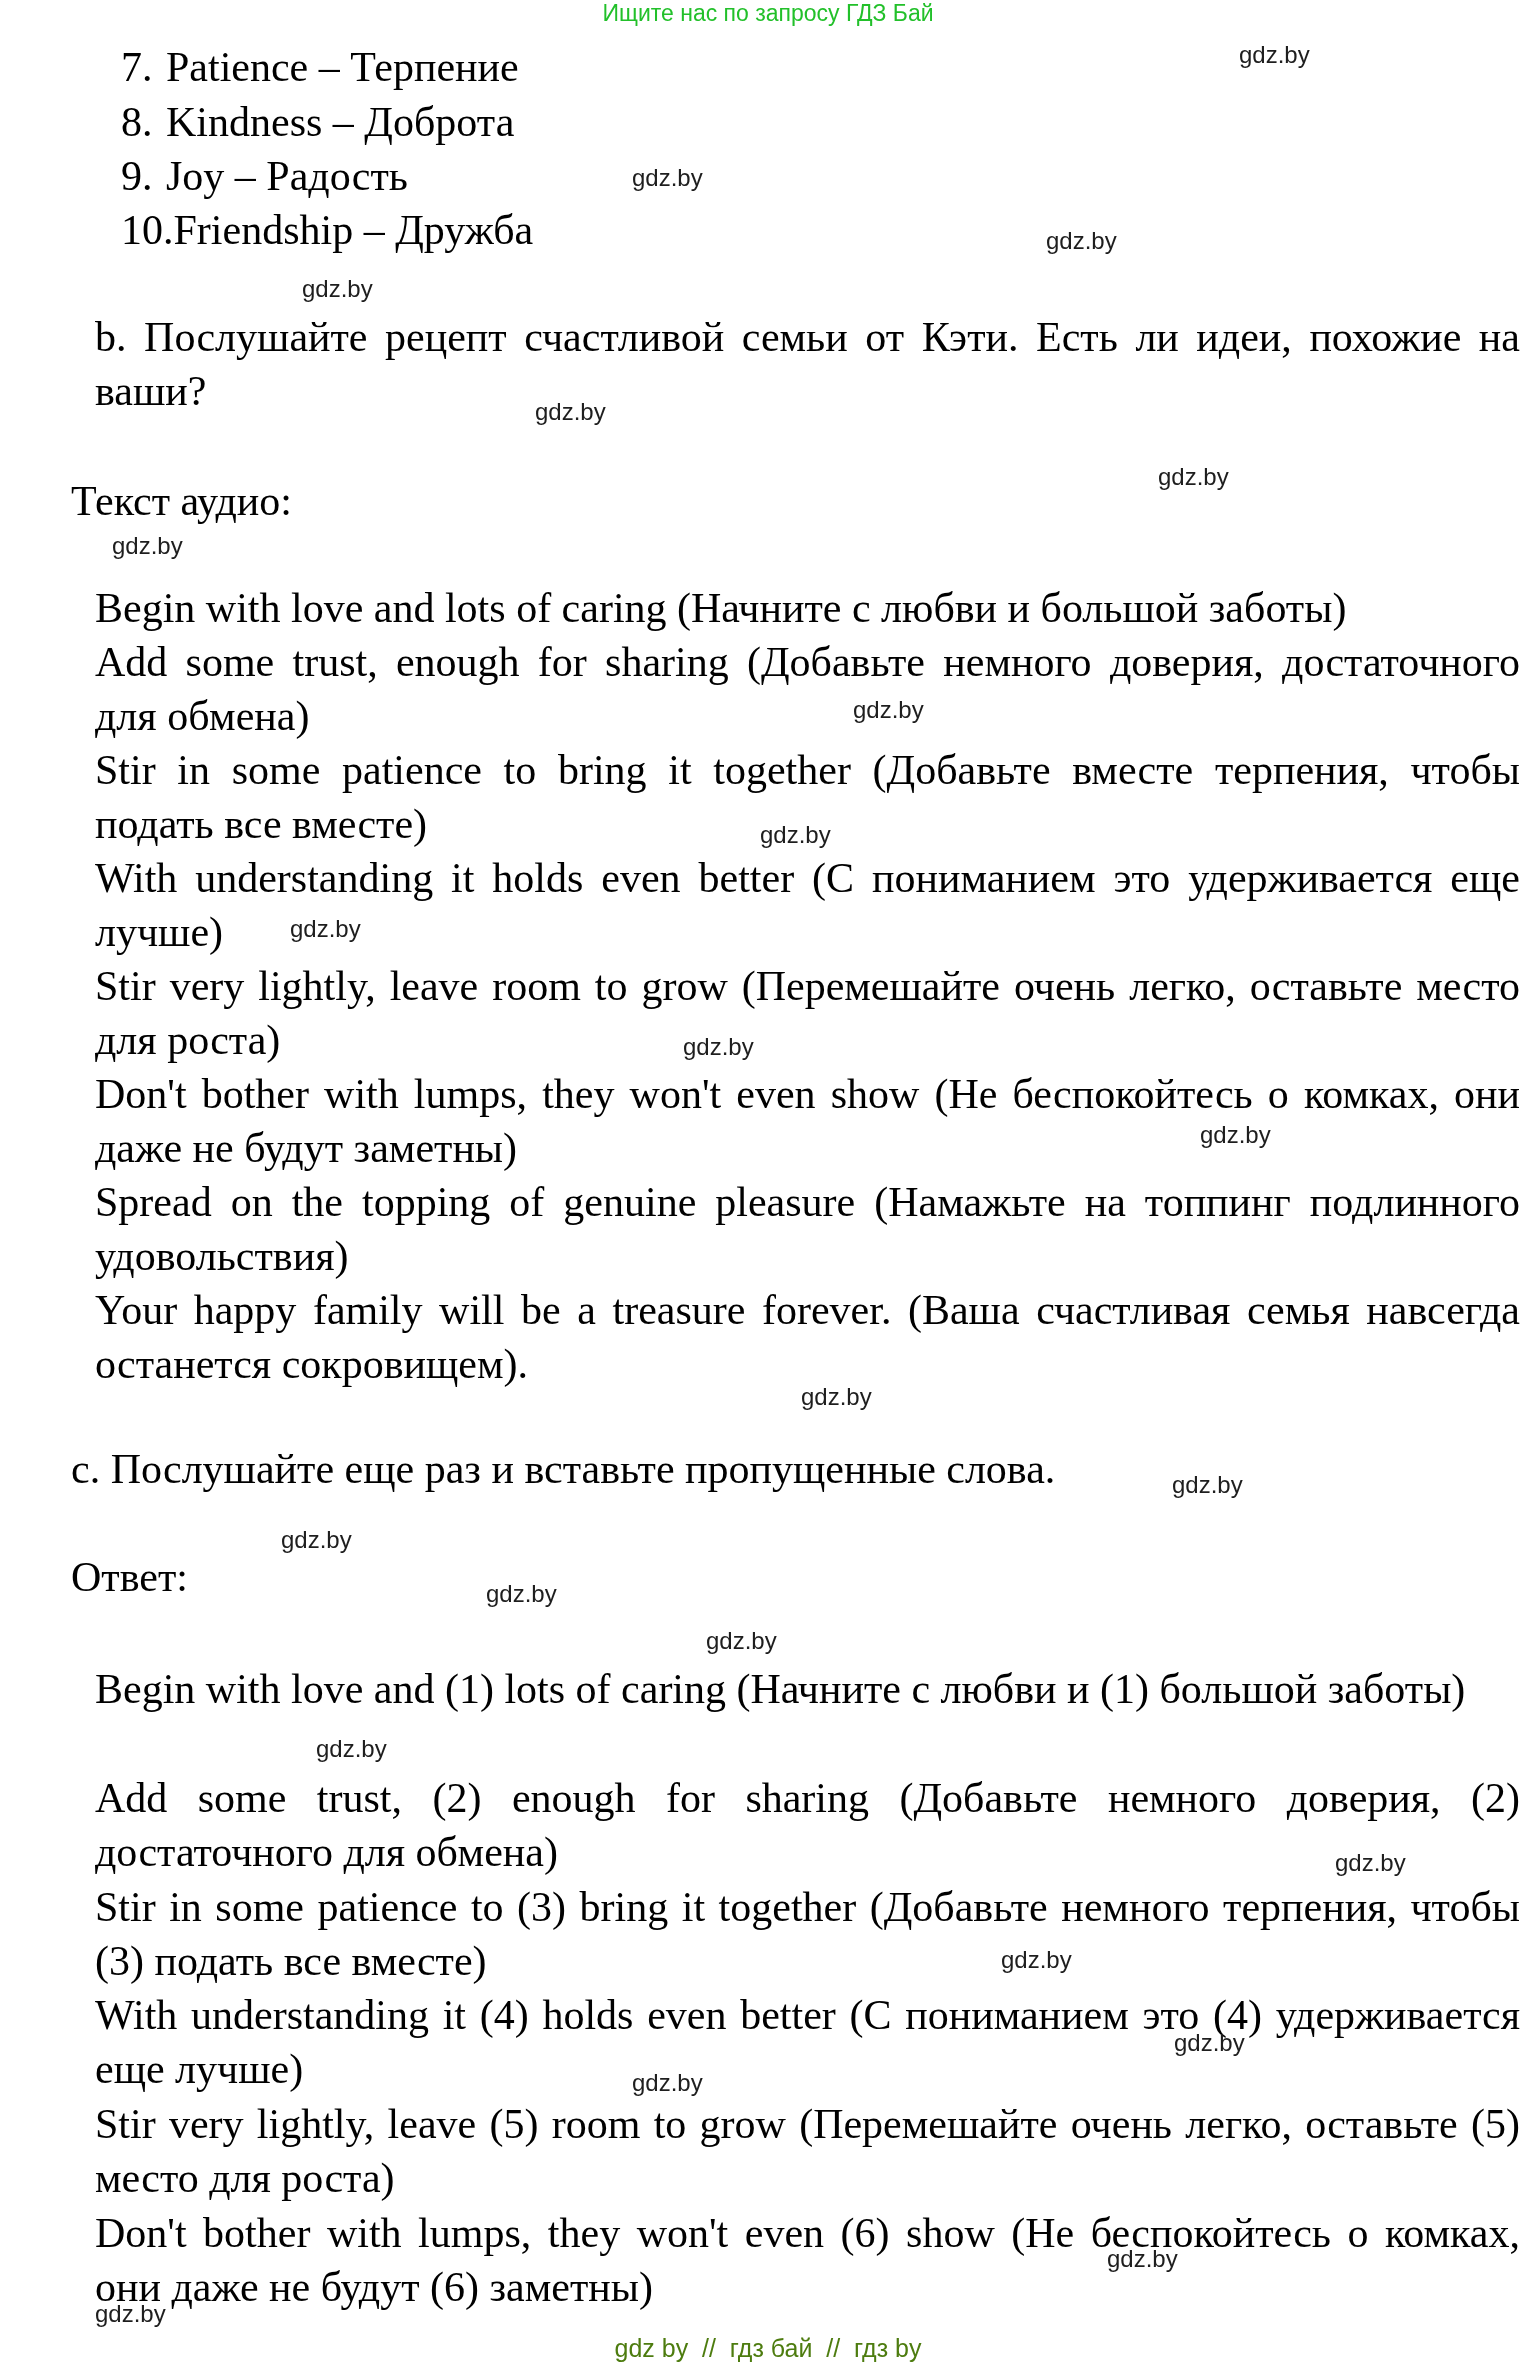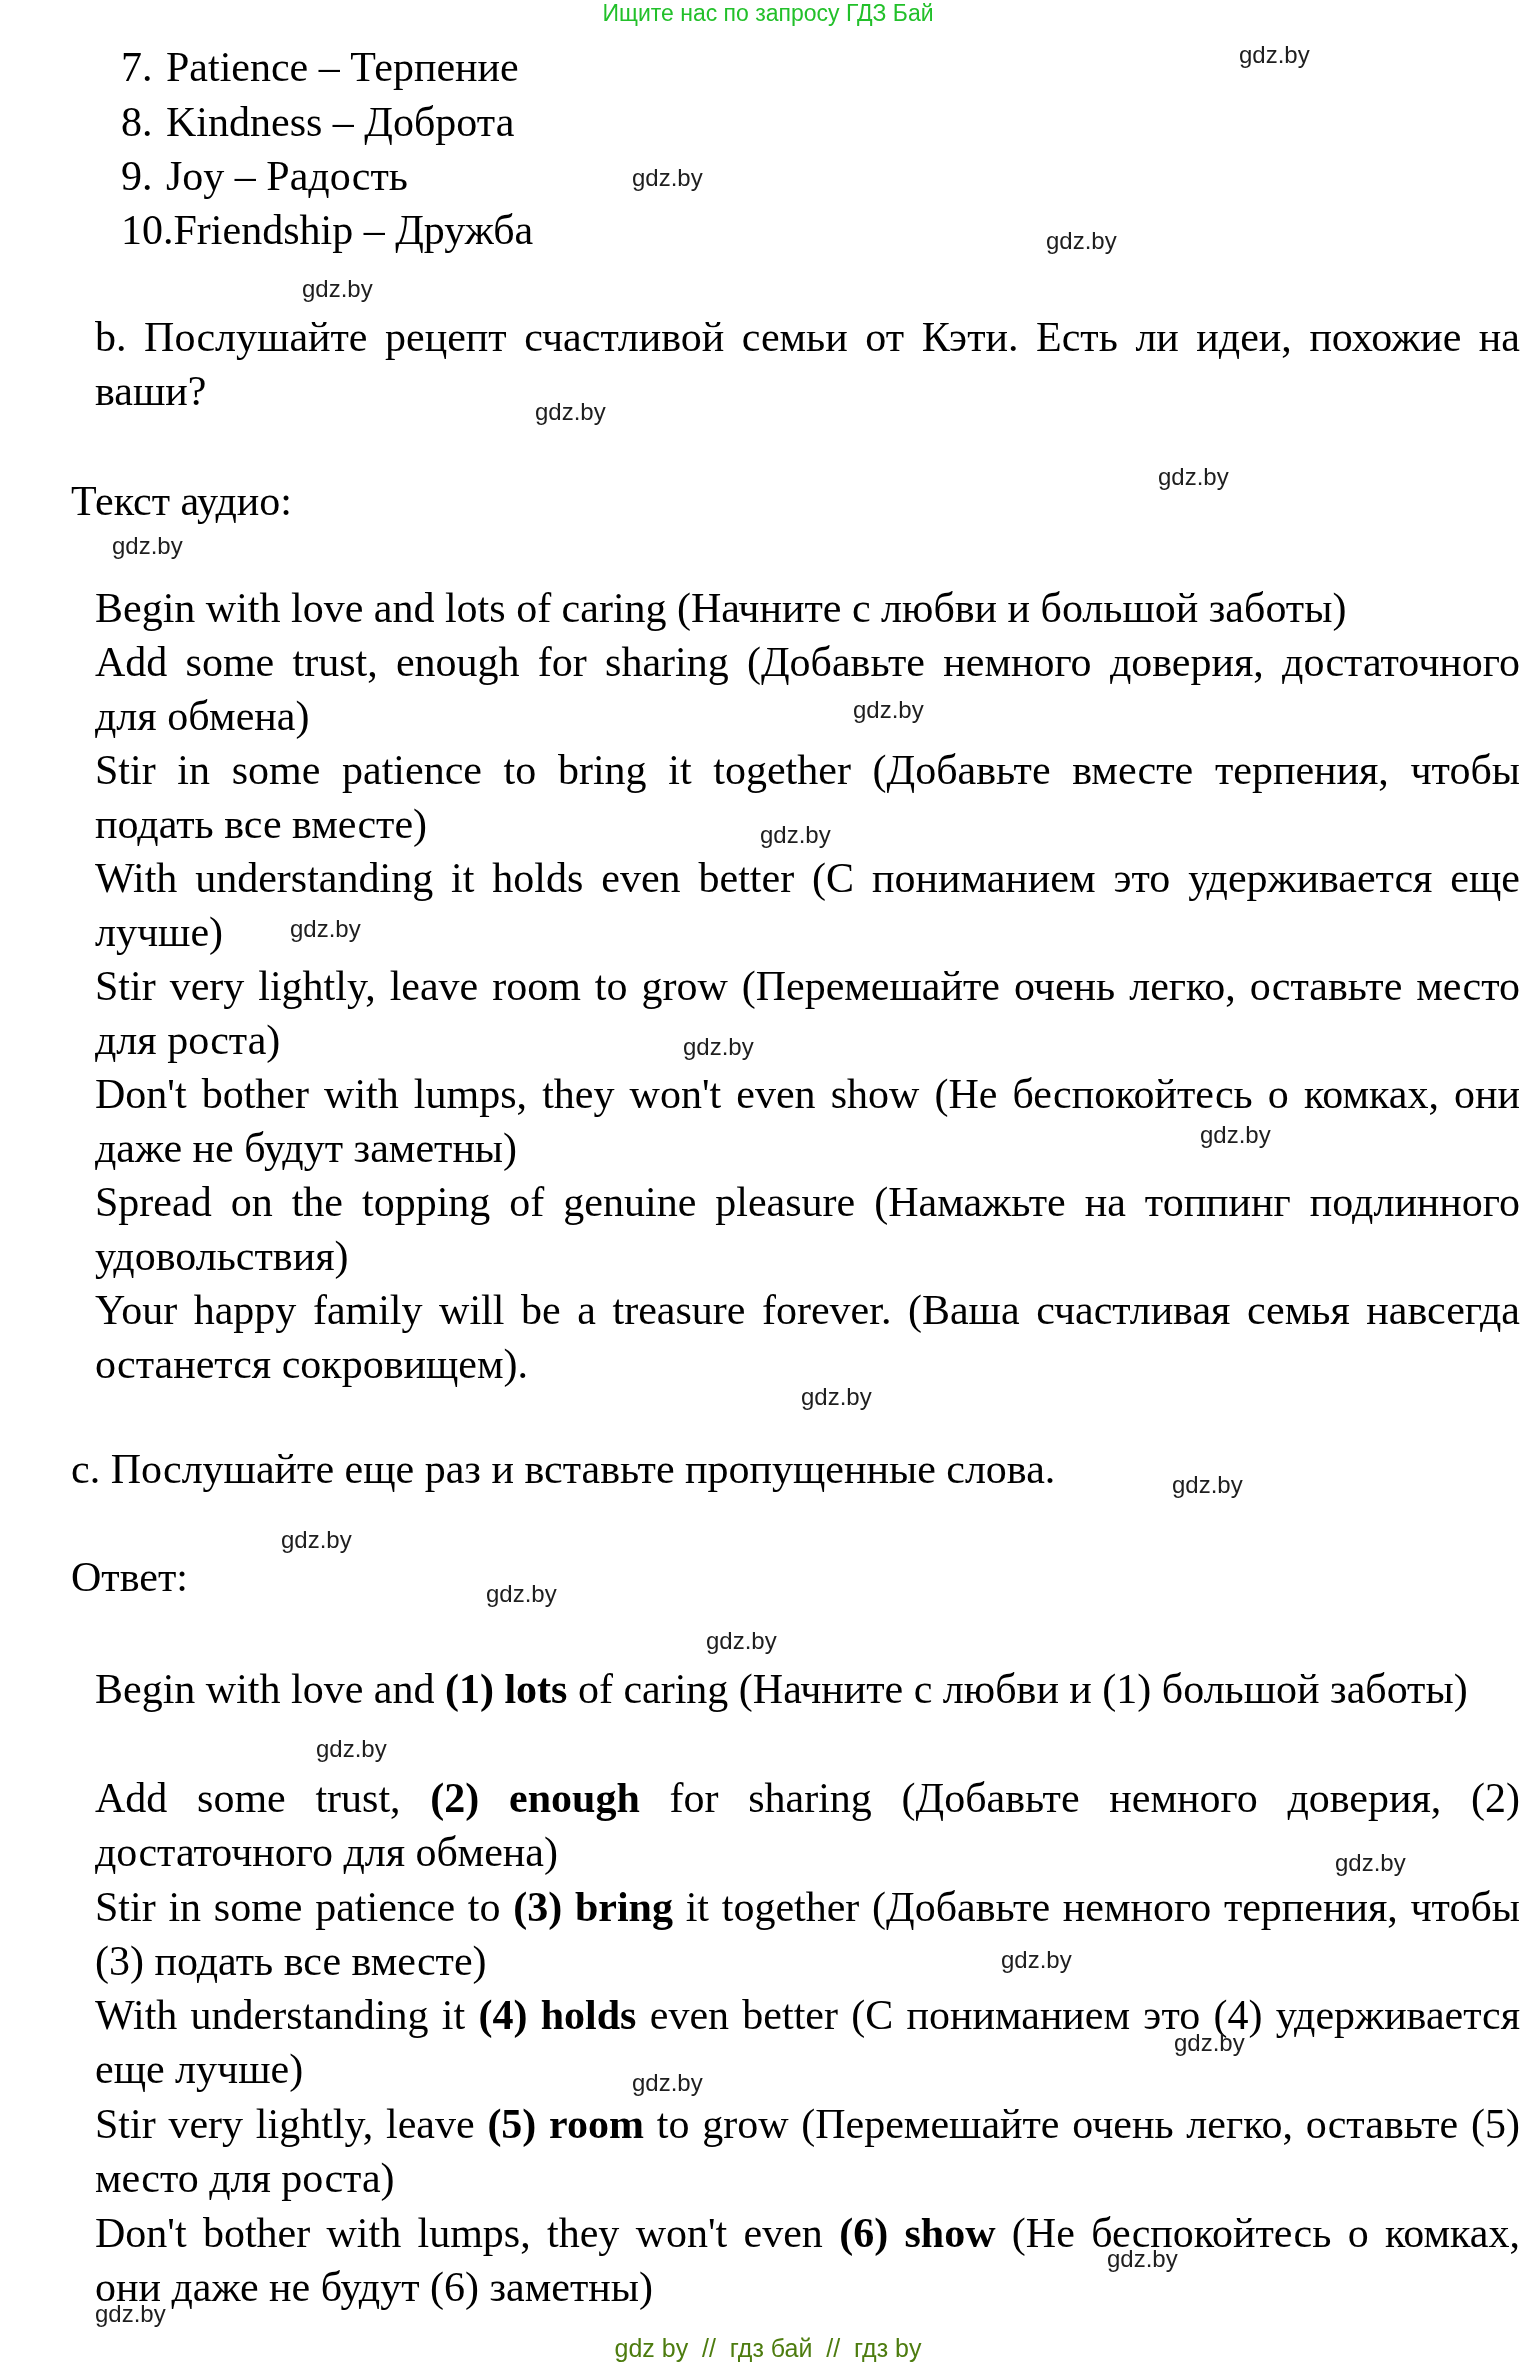--- a/index.html
+++ b/index.html
@@ -40,21 +40,21 @@
   }
   .line { position: absolute; left: 16px; white-space: nowrap; }
   .para {
     position: absolute; left: 0; width: 1425px;
     text-align: justify;
     margin-left: 40px;
   }
   .list-item { position: absolute; left: 66px; white-space: nowrap; }
   .list-item .num { display: inline-block; width: 45px; }
   .list-item .num.wide { width: auto; }
-  b { font-weight: bold; }
+  b { font-weight: normal; }
   .wm {
     position: absolute;
     font-family: "Liberation Sans", "DejaVu Sans", sans-serif;
     font-size: 24px;
     line-height: 26px;
     color: #1e1e1e;
     white-space: nowrap;
   }
 </style>
 </head>

